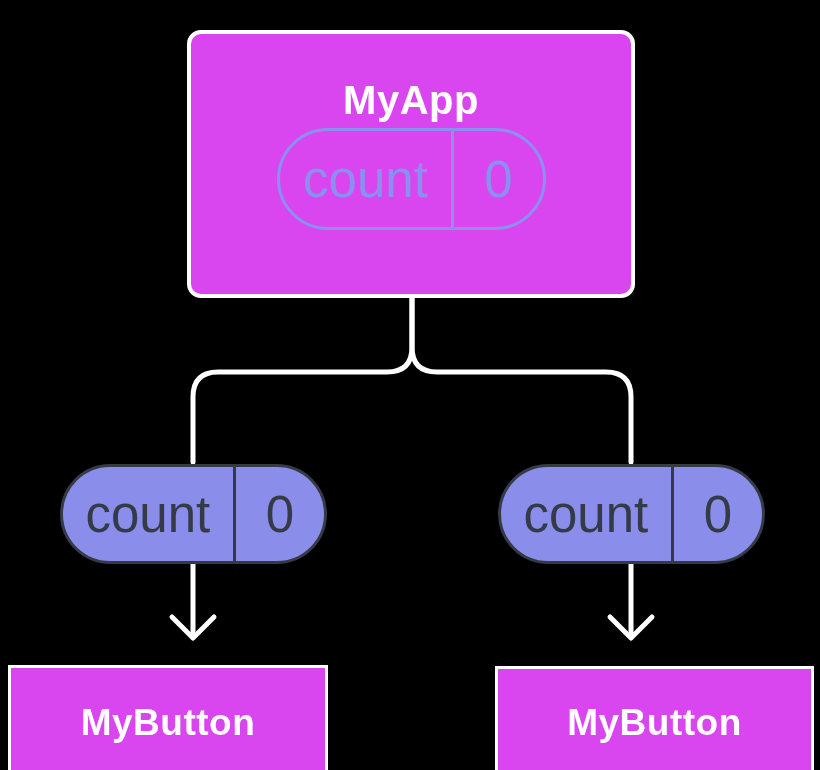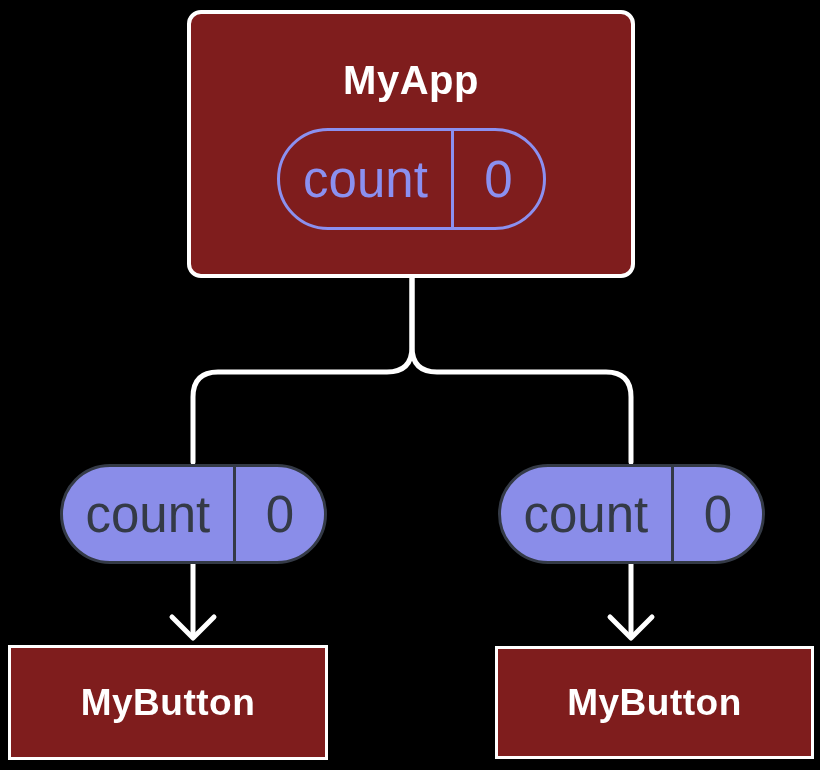--- a/index.html
+++ b/index.html
@@ -25,24 +25,25 @@
   }
   .connectors path {
     stroke: #FFFFFF;
     stroke-width: 5;
     fill: none;
     stroke-linecap: round;
     stroke-linejoin: round;
   }
   .node {
     position: absolute;
-    background: #7f1d1d;
+    background: #d946ef;
     border: 4px solid #FFFFFF;
     border-radius: 14px;
     box-sizing: border-box;
+    margin-top: 20px;
   }
   .node-root {
     left: 187px;
     top: 10px;
     width: 448px;
     height: 268px;
   }
   .node-title {
     color: #FFFFFF;
     font-weight: 700;

